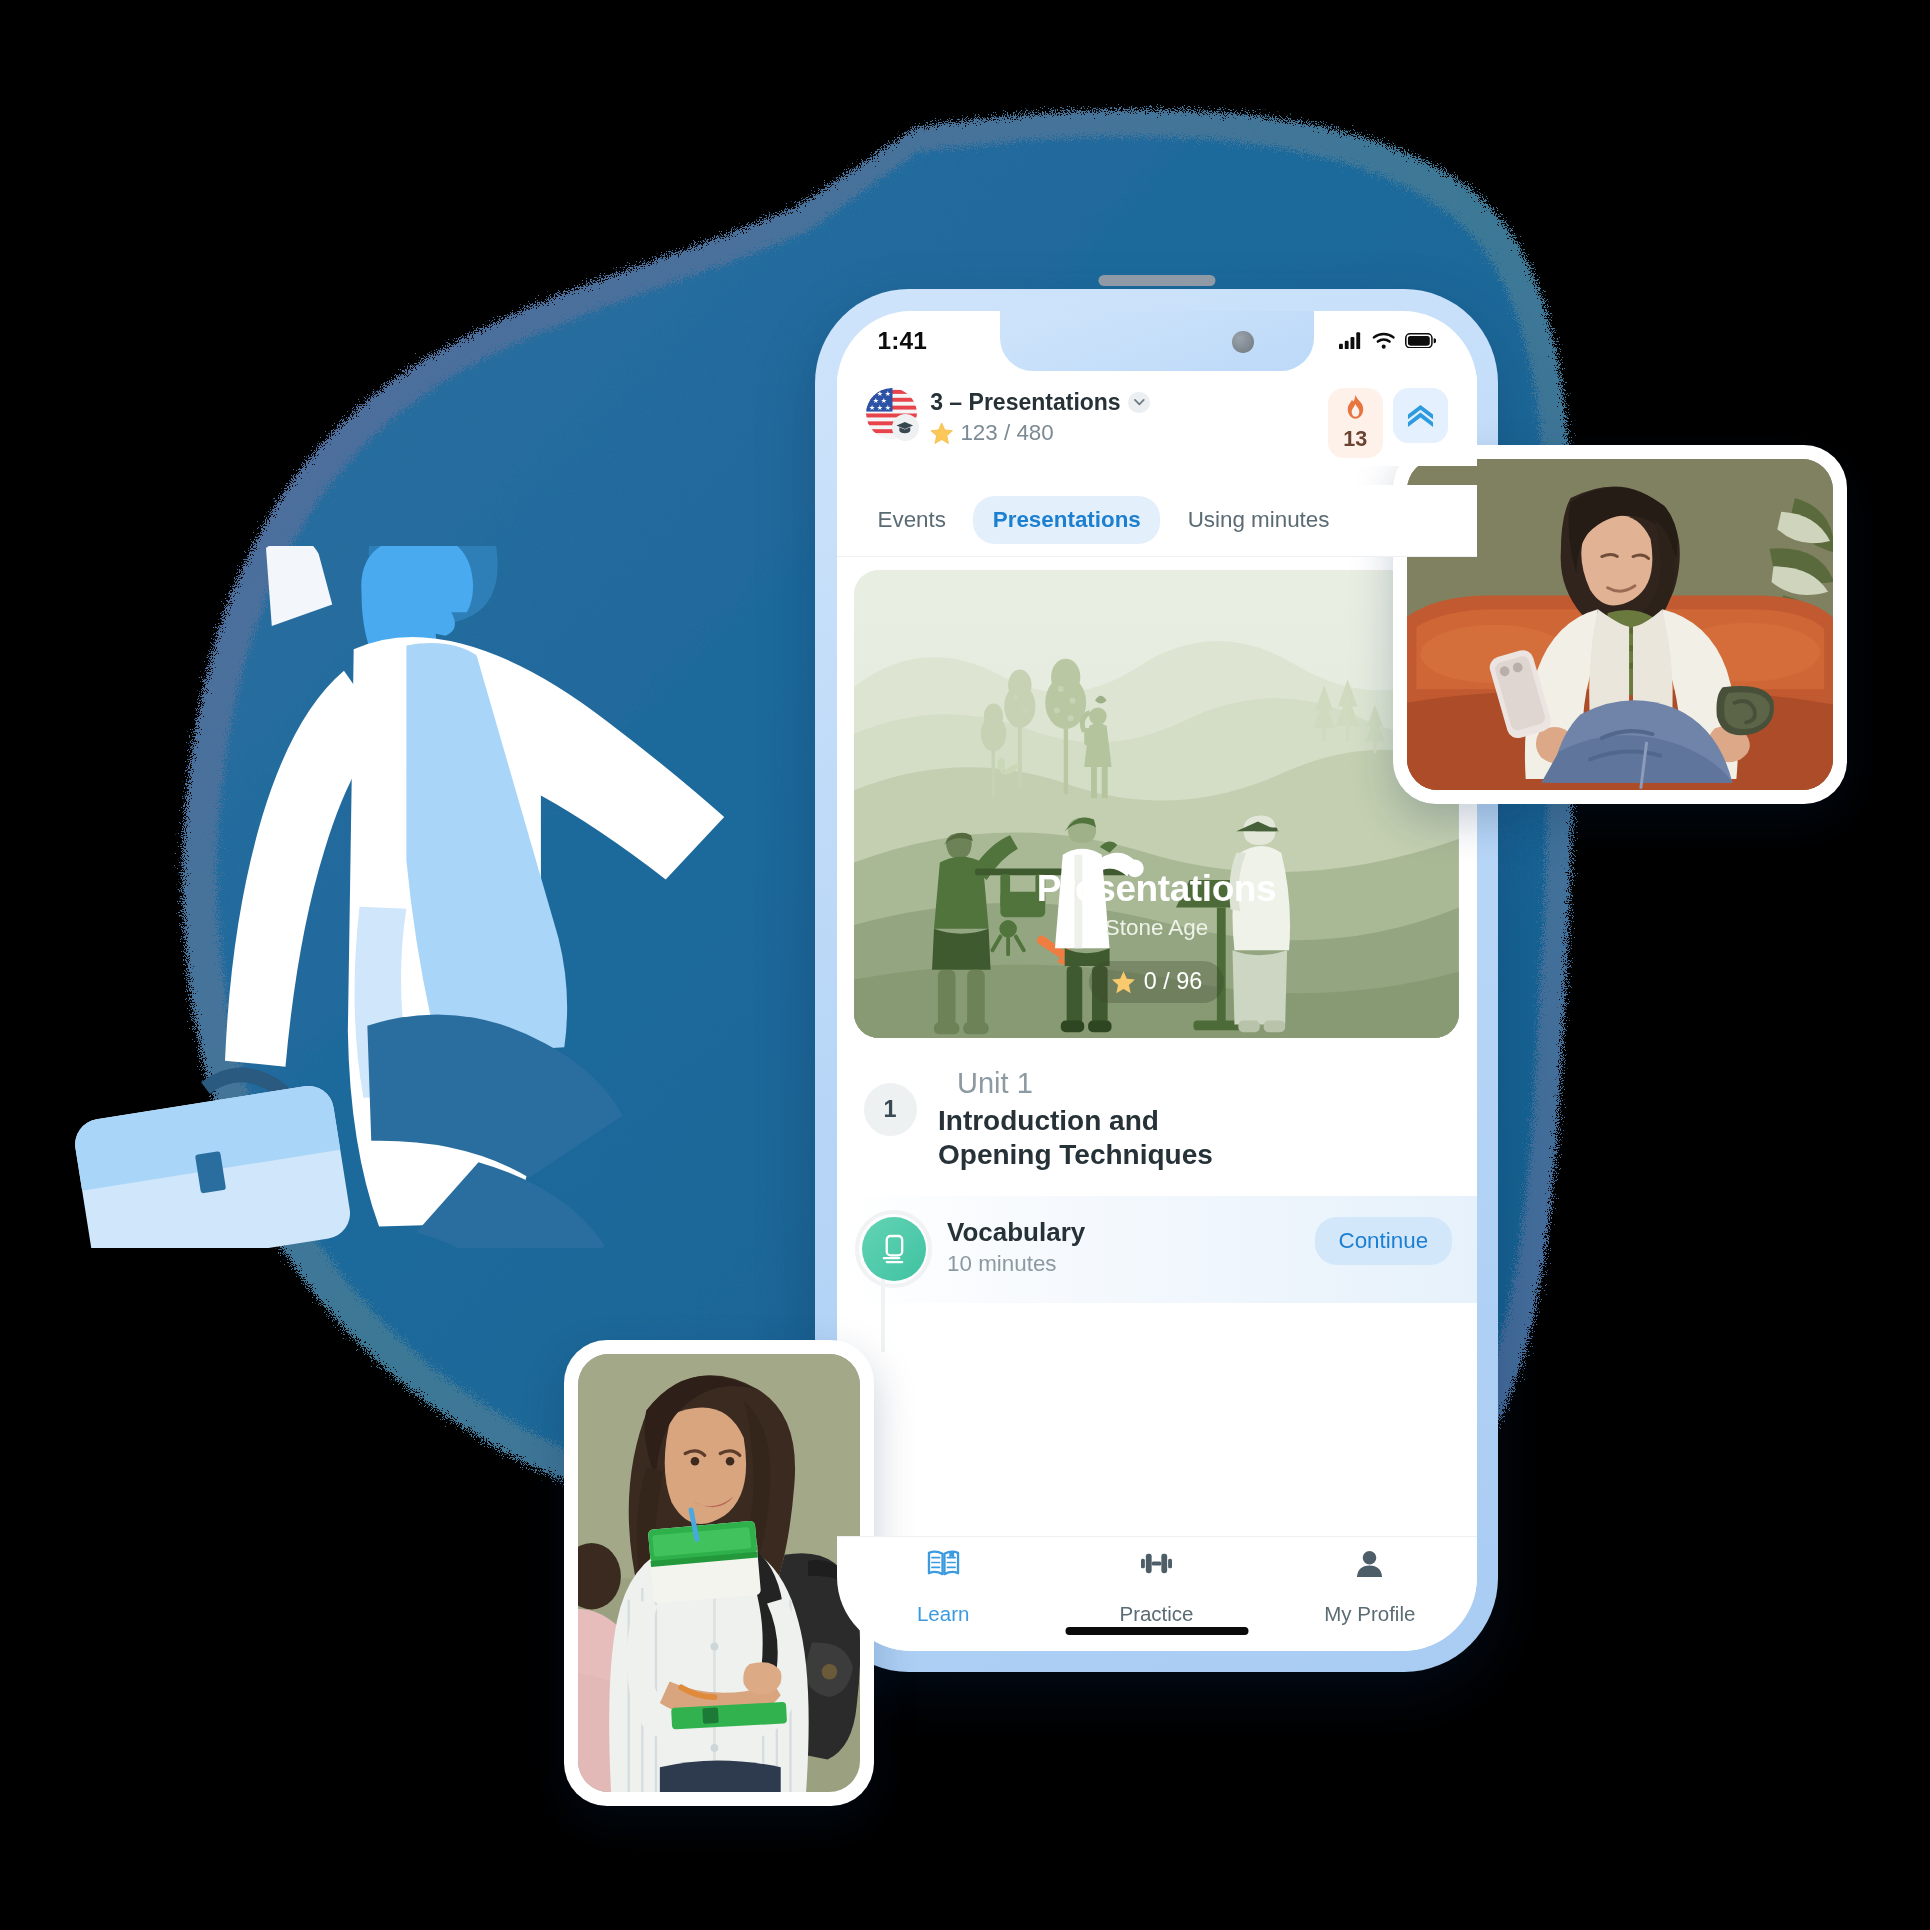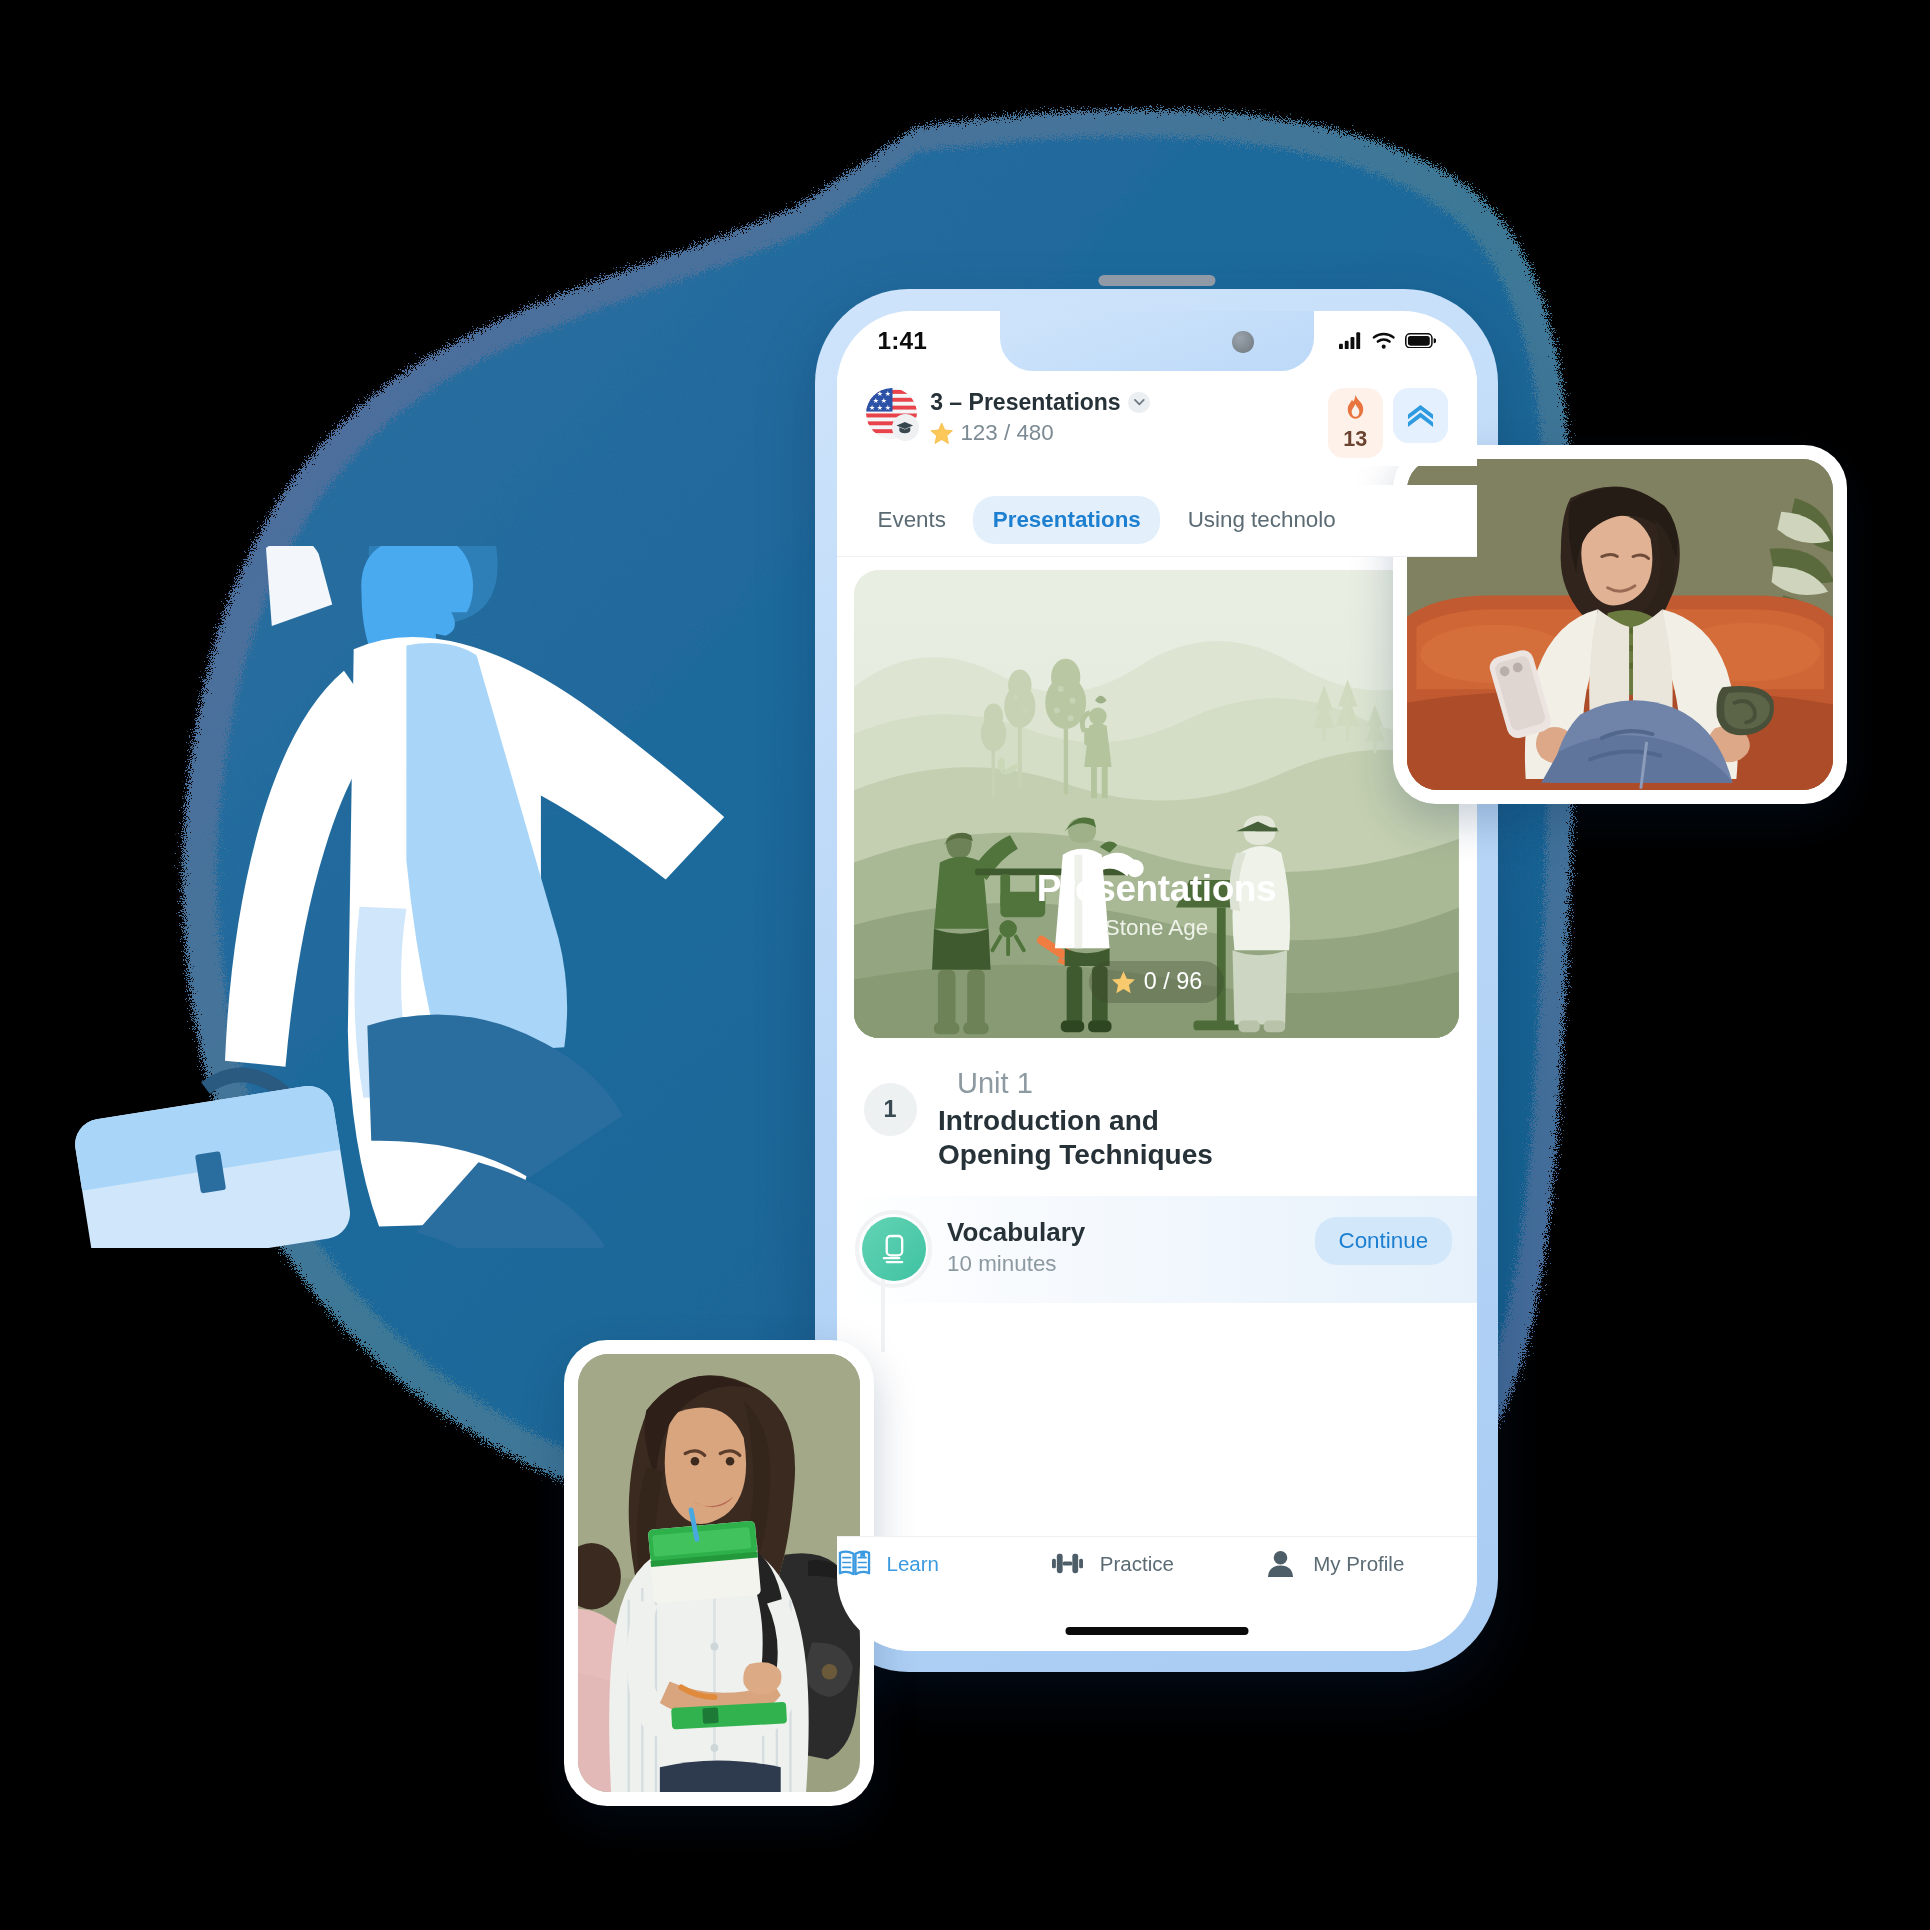--- a/index.html
+++ b/index.html
@@ -164,21 +164,21 @@
   .lesson-connector {
     position:absolute; left:44px; top:78px; width:4.9px; height:78px; background:#f0f2f3;
   }
 
   
   .tabbar {
     position:absolute; bottom:0; left:0; right:0; height:115px;
     background:#fff; border-top:1px solid #eef1f3;
     display:flex; align-items:flex-start; padding-top:11.7px; z-index:5;
   }
-  .tabitem { flex:1; display:flex; align-items:center; gap:15px; }
+  .tabitem { flex:1; display:flex; flex-direction:column; align-items:center; gap:23px; }
   .tabitem-label { font-size:20.5px; color:#5b6b74; }
   .tabitem.active .tabitem-label { color:#3c9ae0; }
   .home-indicator {
     position:absolute; bottom:15.6px; left:50%; transform:translateX(-50%);
     width:183px; height:7.8px; border-radius:3.9px; background:#0a0a0a;
   }
 
   
   .photo-card {
     position:absolute; background:#fff; border-radius:43px; padding:13.7px;
@@ -355,21 +355,21 @@
               <path d="M2,13 L15,3 L28,13 L28,18 L15,8 L2,18 Z" fill="#2e9be0"></path>
               <path d="M2,21 L15,11 L28,21 L28,26 L15,16 L2,26 Z" fill="#2e9be0"></path>
             </svg>
           </div>
         </div>
       </div>
 
       <div class="tabs">
         <div class="tab">Events</div>
         <div class="tab active">Presentations</div>
-        <div class="tab">Using technolo</div>
+        <div class="tab">Using minutes</div>
       </div>
 
       <div class="content">
 
         <div class="hero">
           <svg class="hero-illus" viewBox="0 0 620 480" preserveAspectRatio="xMidYMid slice">
             <defs>
               <linearGradient id="skyG" x1="0" y1="0" x2="0" y2="1">
                 <stop offset="0%" stop-color="#e9eee3"></stop>
                   <stop offset="100%" stop-color="#dfe6d6"></stop>

